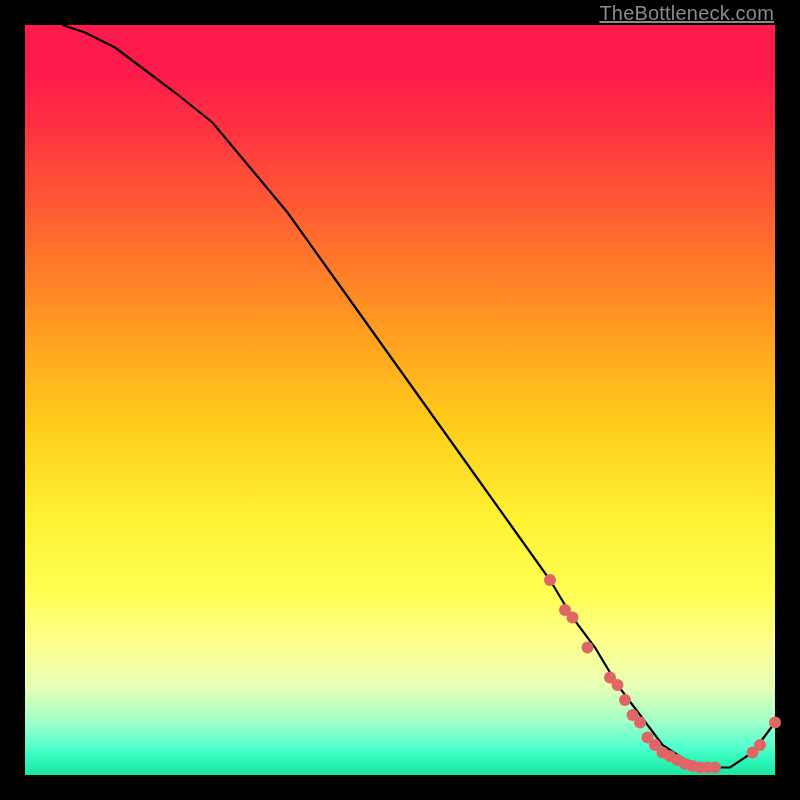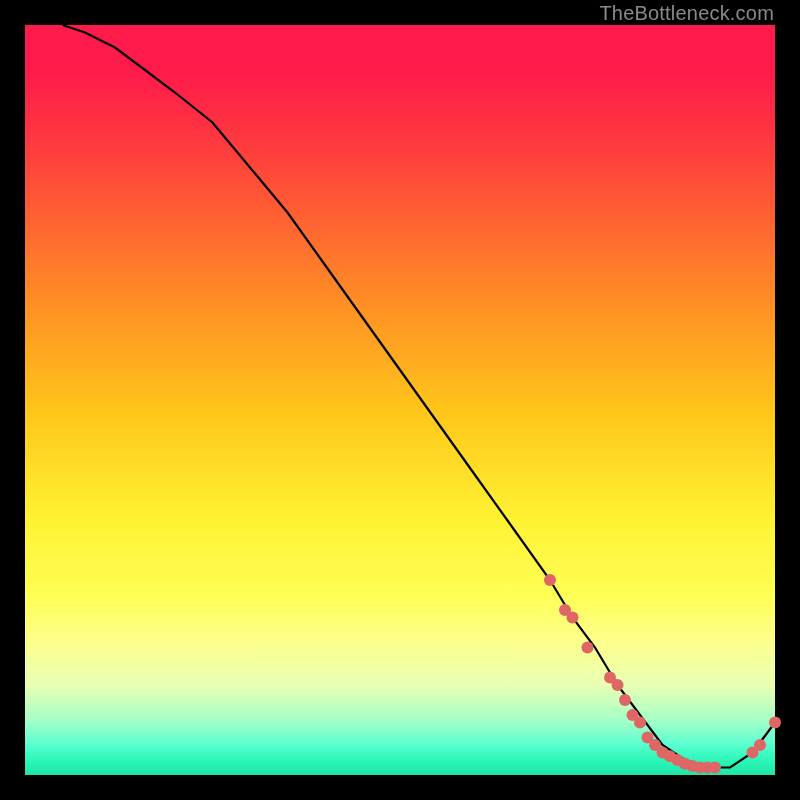--- a/index.html
+++ b/index.html
@@ -49,20 +49,21 @@
     overflow: visible;
   }
   .attribution {
     position: absolute;
     top: 2px;
     right: 26px;
     color: #8a8a8a;
     font-size: 20px;
     letter-spacing: 0.2px;
     font-weight: 400;
+    text-decoration: underline;
   }
   .curve {
     fill: none;
     stroke: #000;
     stroke-width: 2.2;
   }
   .marker {
     fill: #e06666;
     stroke: none;
   }

